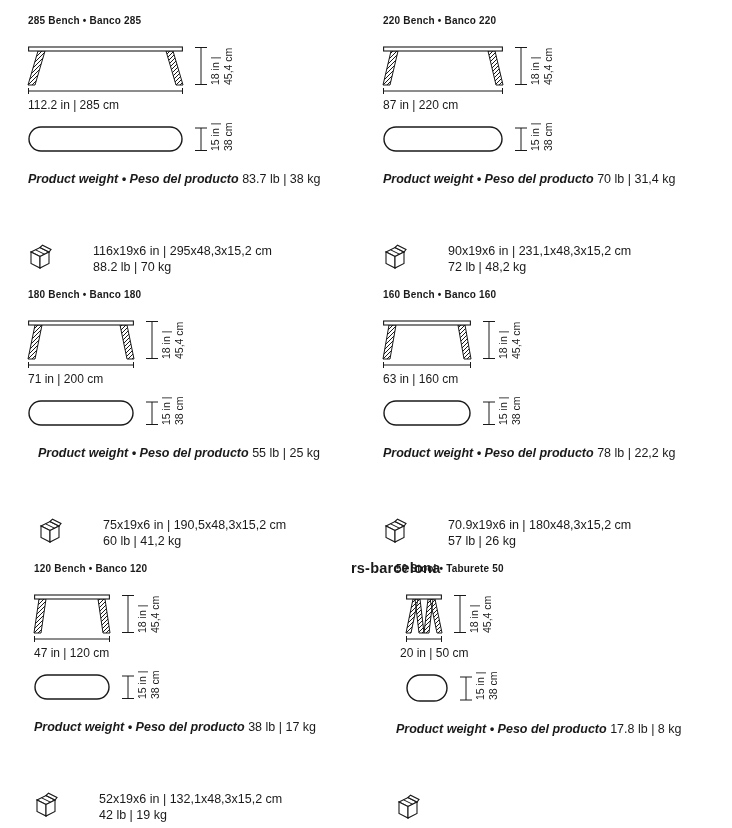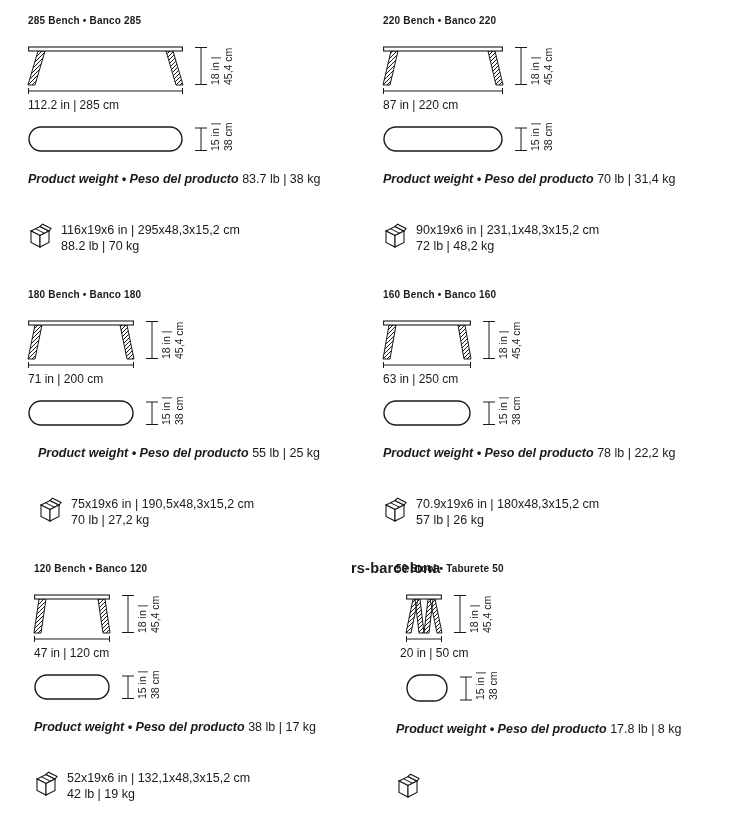--- a/index.html
+++ b/index.html
@@ -20,21 +20,21 @@
   .vdim{margin-left:12px;}
   svg{overflow:visible;display:block;}
   .ln{fill:#ffffff;stroke:#1a1a1a;stroke-width:1.1;}
   .leg{fill:url(#hatch);stroke:#1a1a1a;stroke-width:1;}
   .ln2{stroke:#1a1a1a;stroke-width:1;fill:none;}
   .pill{fill:#ffffff;stroke:#1a1a1a;stroke-width:1.4;}
   .vtxt{font-family:"Liberation Sans",sans-serif;font-size:10.5px;fill:#1a1a1a;}
   .wlabel{margin-top:3px;text-align:left;font-size:12px;line-height:15px;white-space:nowrap;}
   .pweight{margin:18px 0 0 0;font-size:12.5px;line-height:16px;white-space:nowrap;}
   .pweight b{font-weight:700;font-style:italic;}
-  .boxrow{display:flex;align-items:flex-start;margin-top:35px;}
+  .boxrow{display:flex;align-items:flex-start;margin-top:56px;gap:32px;}
   .boxicon{margin-right:9px;margin-top:1px;flex:0 0 auto;}
   .boxtxt{font-size:12.5px;line-height:16px;white-space:nowrap;}
   .cell--180 .pweight,.cell--180 .boxrow{margin-left:10px;}
   .cell--120{padding-left:6px;}
   .cell--stool{padding-left:13px;}
   .cell--stool .siderow,.cell--stool .toprow{margin-left:10px;}
   .cell--stool .wlabel{text-align:left;margin-left:4px;width:auto !important;}
   .watermark{
     position:absolute;left:351px;top:560px;font-size:14.5px;font-weight:700;
     letter-spacing:.2px;color:#1a1a1a;
@@ -187,21 +187,21 @@
     <div class="boxrow">
       <svg class="boxicon" width="24" height="26">
         <polygon class="ln" points="3,8 12,3.5 21,8 12,12.5"></polygon>
         <polygon class="ln" points="3,8 12,12.5 12,24 3,19.5"></polygon>
         <polygon class="ln" points="21,8 12,12.5 12,24 21,19.5"></polygon>
         <polygon class="ln" points="12,3.5 14.5,1.2 23,5.5 21,8"></polygon>
         <line class="ln2" x1="7.5" y1="5.8" x2="16.5" y2="10.2"></line>
       </svg>
       <div class="boxtxt">
         <div>75x19x6 in | 190,5x48,3x15,2 cm</div>
-        <div>70 lb | 27,2 kg</div>
+        <div>60 lb | 41,2 kg</div>
       </div>
     </div>
   </section>
 
   <section class="cell">
     <h3 class="title">160 Bench • Banco 160</h3>
     <div class="siderow">
       <svg class="side" width="88" height="50">
         <polygon class="leg" points="6,6 13,6 7,40 0,40"></polygon>
         <polygon class="leg" points="75,6 82,6 88,40 81,40"></polygon>
@@ -211,21 +211,21 @@
         <line class="ln2" x1="0.5" y1="46" x2="87.5" y2="46"></line>
       </svg>
       <svg class="vdim" width="46" height="50">
         <line class="ln2" x1="6" y1="2.5" x2="6" y2="39.5"></line>
         <line class="ln2" x1="0" y1="2.5" x2="12" y2="2.5"></line>
         <line class="ln2" x1="0" y1="39.5" x2="12" y2="39.5"></line>
         <text class="vtxt" transform="translate(24 40) rotate(-90)">18 in |</text>
         <text class="vtxt" transform="translate(37 40) rotate(-90)">45,4 cm</text>
       </svg>
     </div>
-    <div class="wlabel" style="width:88px">63 in | 250 cm</div>
+    <div class="wlabel" style="width:88px">63 in | 160 cm</div>
     <div class="toprow">
       <svg width="88" height="28">
         <rect class="pill" x="1" y="2" width="86" height="24" rx="12"></rect>
       </svg>
       <svg class="vdim" width="46" height="28">
         <line class="ln2" x1="6" y1="3" x2="6" y2="25.5"></line>
         <line class="ln2" x1="0" y1="3" x2="12" y2="3"></line>
         <line class="ln2" x1="0" y1="25.5" x2="12" y2="25.5"></line>
         <text class="vtxt" transform="translate(24 26) rotate(-90)">15 in |</text>
         <text class="vtxt" transform="translate(37 26) rotate(-90)">38 cm</text>

